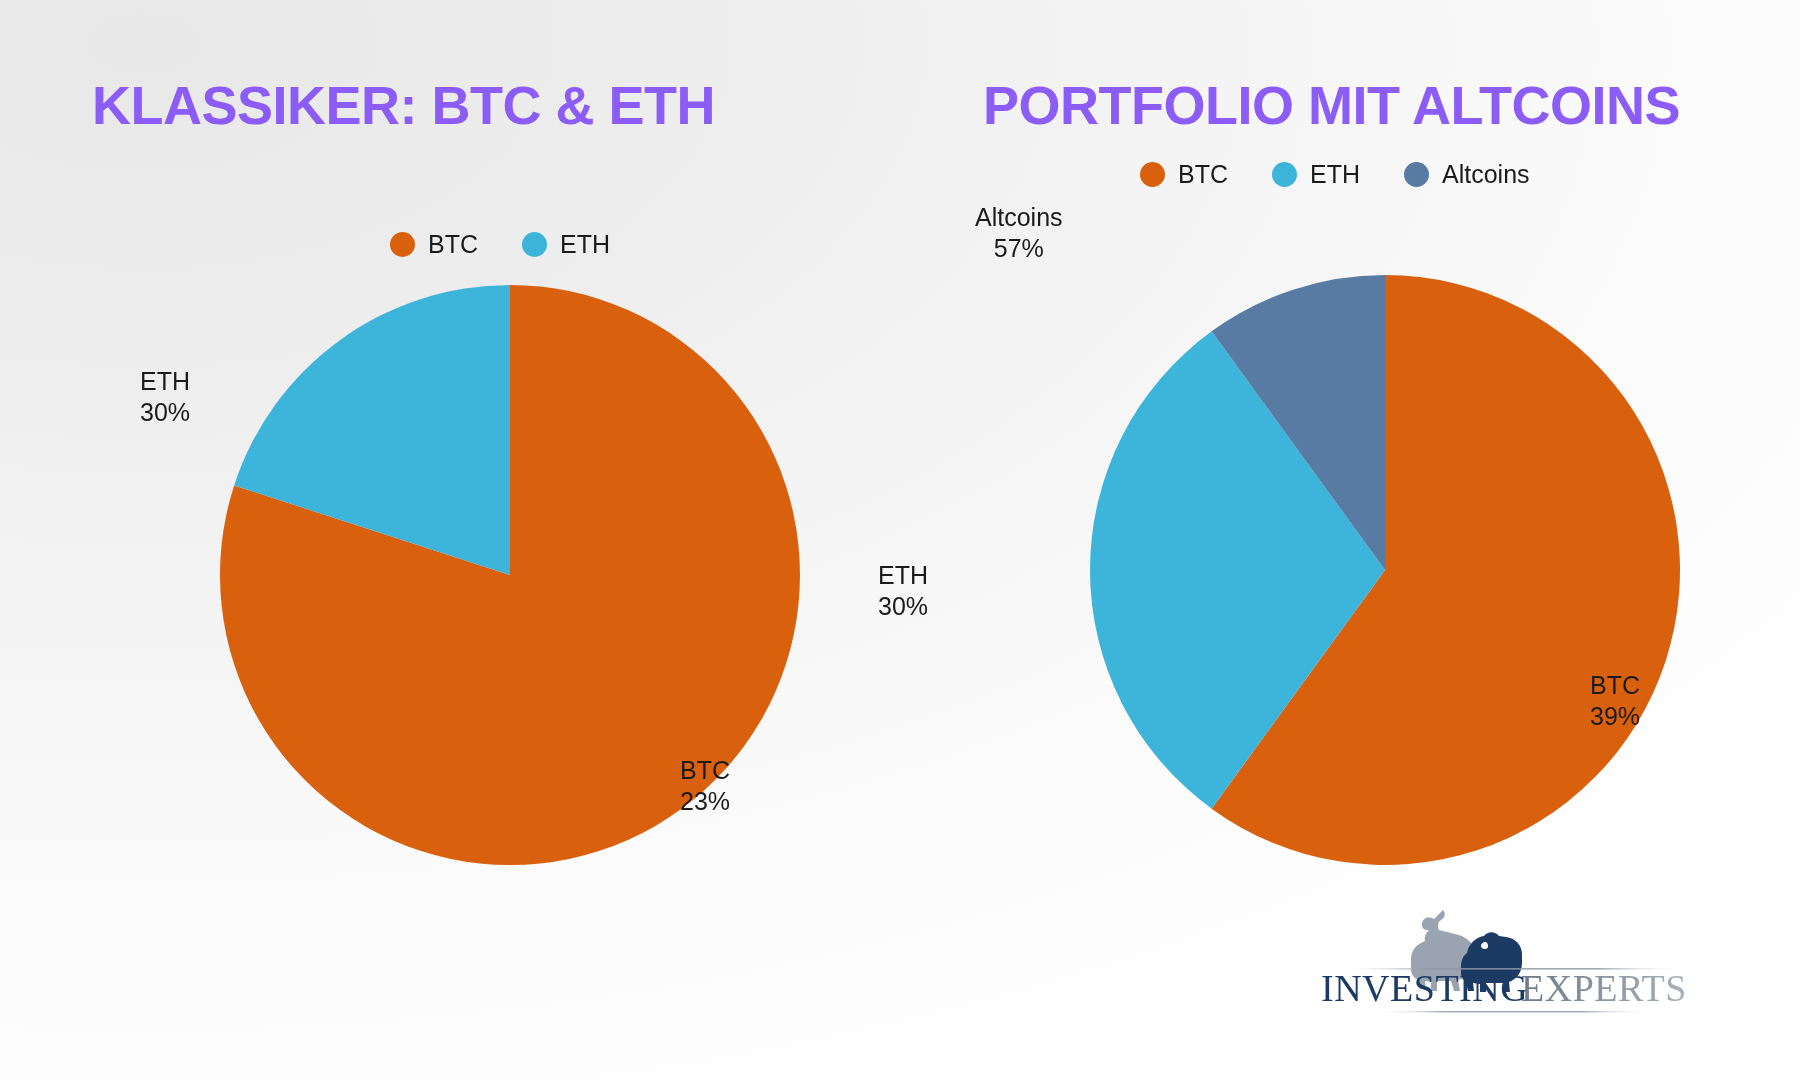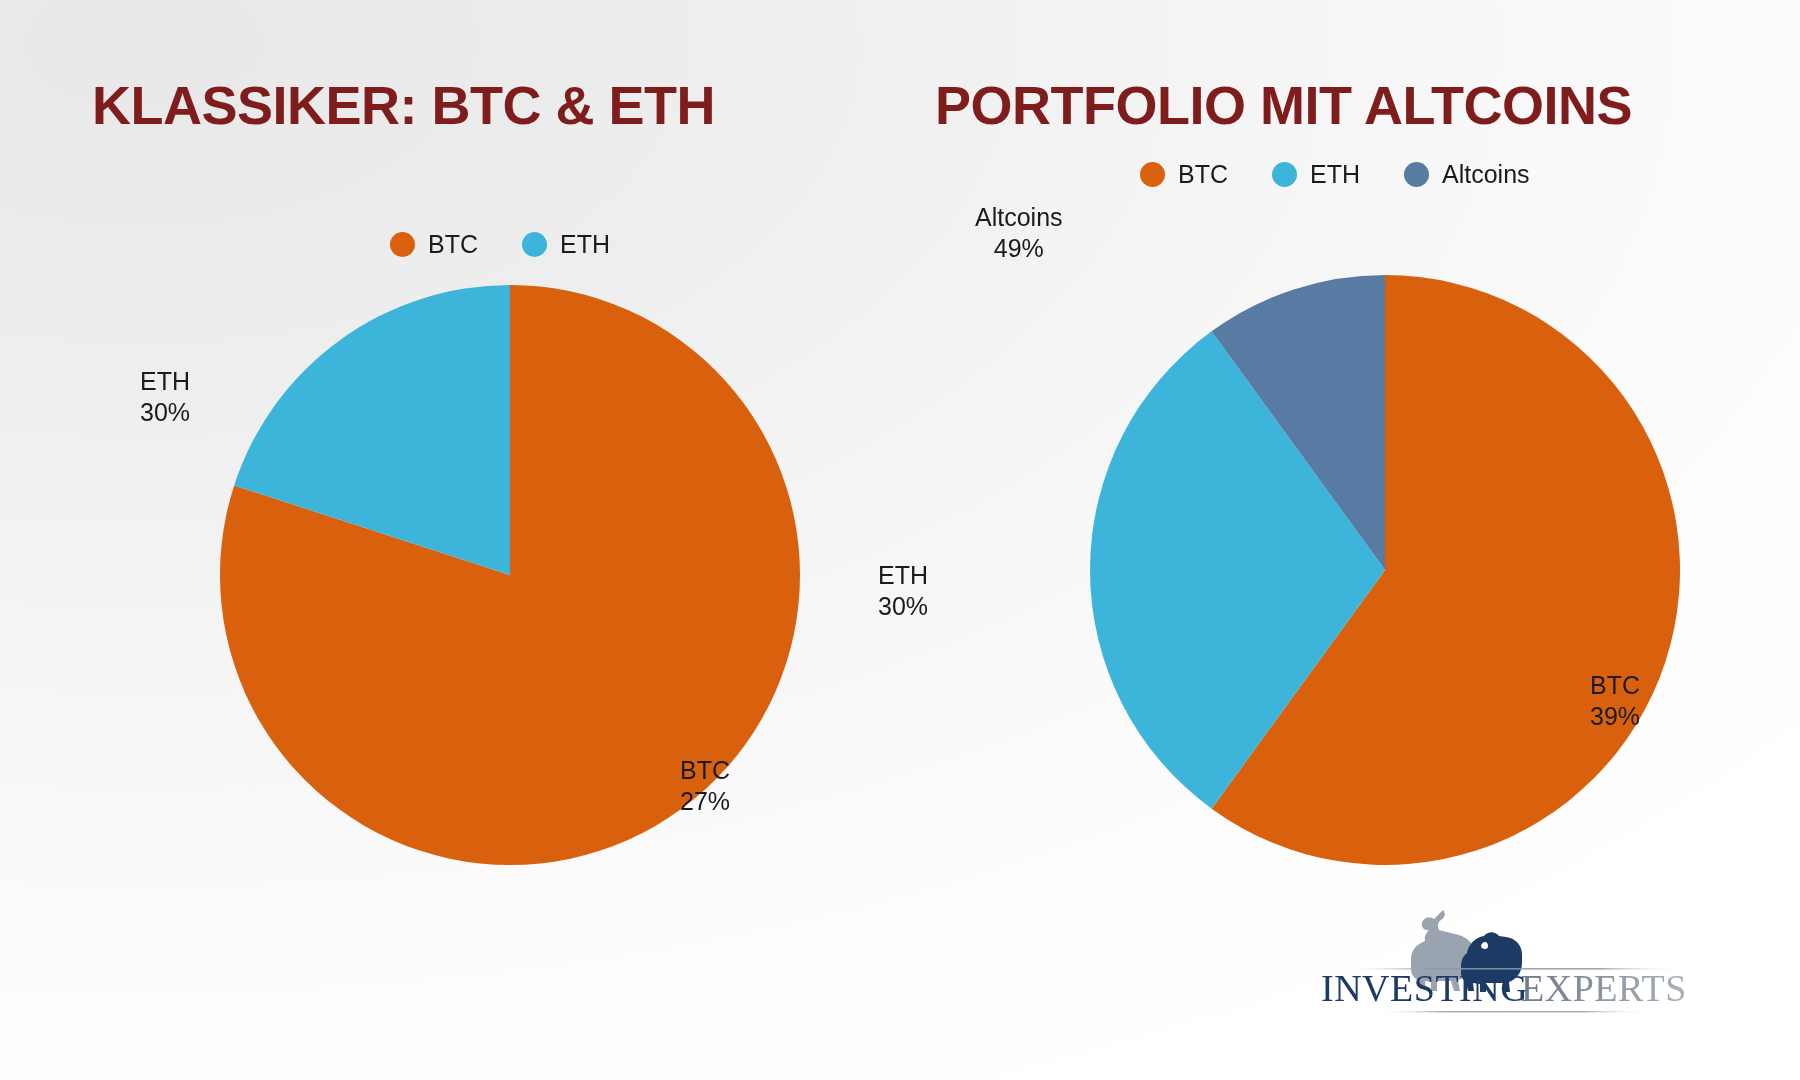--- a/index.html
+++ b/index.html
@@ -9,28 +9,28 @@
     background:
       radial-gradient(ellipse 120% 110% at 8% 4%, #e8e8e9 0%, #eeeeef 28%, #f6f6f7 55%, #fcfcfd 78%, #ffffff 100%);
     position:relative;
     overflow:hidden;
   }
 
   
   .title {
     position:absolute;
     font-weight:bold;
-    color:#7f1d1d;
+    color:#8b5cf6;
     letter-spacing:-0.5px;
     white-space:nowrap;
     font-size:54px;
     line-height:1;
   }
   #title-left  { left:92px;  top:78px; }
-  #title-right { left:935px; top:78px; }
+  #title-right { left:983px; top:78px; }
 
   
   .panel { position:absolute; }
   #panel-left  { left:60px;  top:170px;  width:800px; height:790px; }
   #panel-right { left:900px; top:130px;  width:860px; height:830px; }
 
   
   .legend {
     position:absolute;
     display:flex;
@@ -105,21 +105,21 @@
     </svg>
   </div>
 
   <div class="slice-label" id="lbl-l-eth">
     <span class="v">ETH</span>
     <span class="v">30%</span>
   </div>
 
   <div class="slice-label" id="lbl-l-btc">
     <span class="v">BTC</span>
-    <span class="v">27%</span>
+    <span class="v">23%</span>
   </div>
 </div>
 
 <div class="panel" id="panel-right">
 
   <div class="legend" id="legend-right">
     <div class="legend-item">
       <span class="legend-dot" style="background:#D9610E"></span>
       <span class="legend-label">BTC</span>
     </div>
@@ -139,21 +139,21 @@
       <path fill="#D9610E" d="M 100 100 L 100 0 A 100 100 0 1 1 41.22 180.90 Z"></path>
 
       <path fill="#3DB5DB" d="M 100 100 L 41.22 180.90 A 100 100 0 0 1 41.22 19.10 Z"></path>
 
       <path fill="#577BA3" d="M 100 100 L 41.22 19.10 A 100 100 0 0 1 100 0 Z"></path>
     </svg>
   </div>
 
   <div class="slice-label" id="lbl-r-alt">
     <span class="v">Altcoins</span>
-    <span class="v">49%</span>
+    <span class="v">57%</span>
   </div>
 
   <div class="slice-label" id="lbl-r-eth">
     <span class="v">ETH</span>
     <span class="v">30%</span>
   </div>
 
   <div class="slice-label" id="lbl-r-btc">
     <span class="v">BTC</span>
     <span class="v">39%</span>

